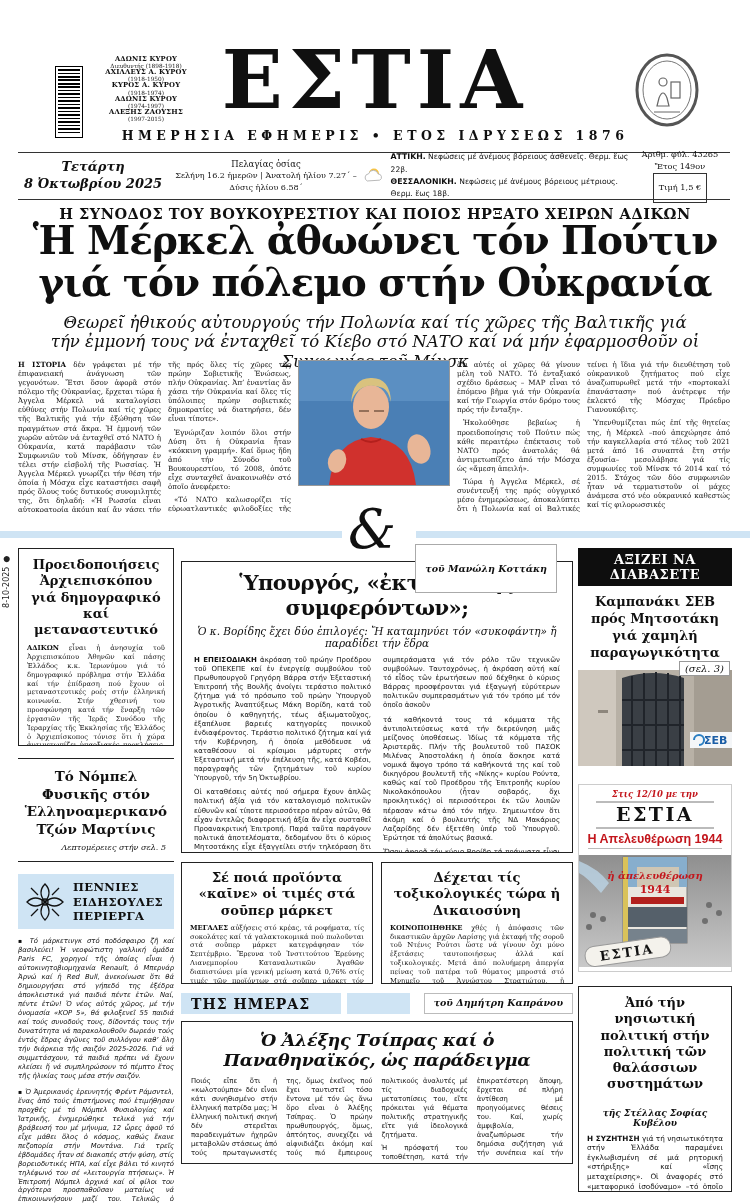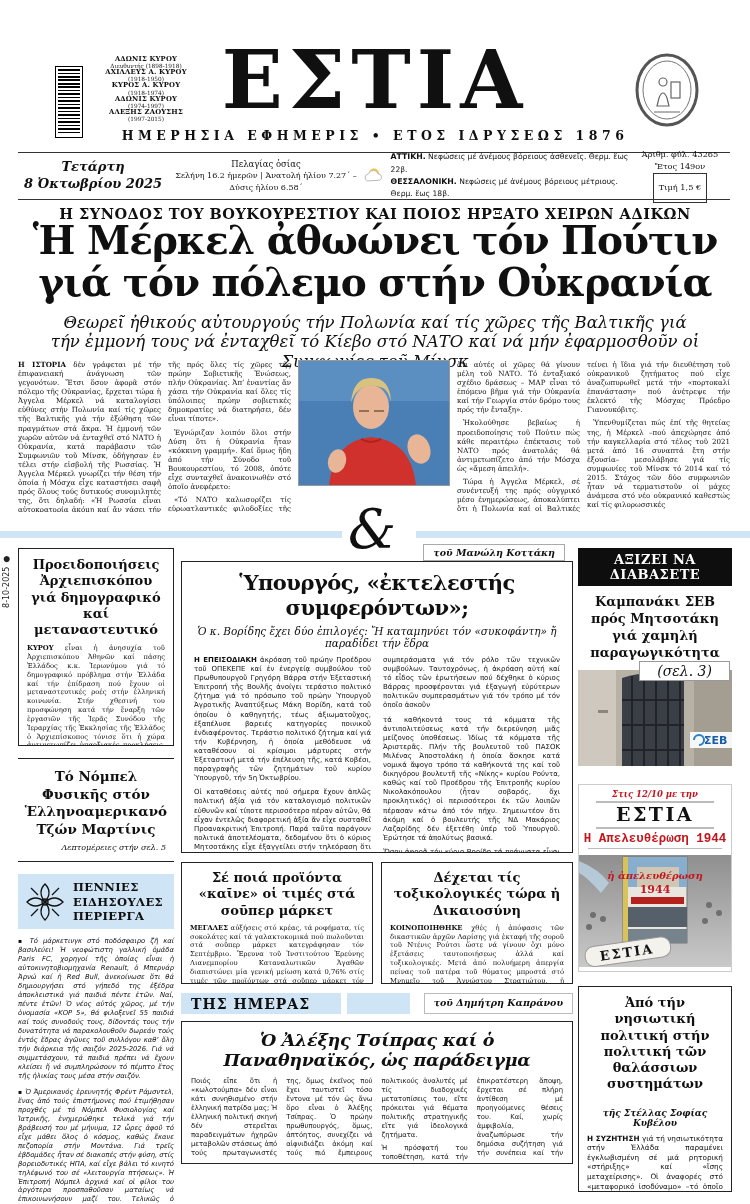--- a/index.html
+++ b/index.html
@@ -71,22 +71,22 @@
   .nobel-det{font-size:8px;font-style:italic;text-align:right;margin-top:5px;padding-right:6px;}
   .pennies-hd{margin-top:12px;background:var(--accent);padding:6px;display:flex;align-items:center;gap:7px;}
   .pennies-titles{font-size:11.5px;font-weight:bold;line-height:1.25;letter-spacing:.4px;}
   .pennies-items{margin-top:8px;font-family:"DejaVu Sans",sans-serif;font-style:italic;
      font-size:6.8px;line-height:1.32;text-align:justify;}
   .pennies-items p{margin:0 0 7px;}
   .pennies-items p::before{content:"▪ ";font-size:6px;}
 
   
   .center{position:absolute;left:181px;top:546px;width:392px;}
-  .byline-chip{position:absolute;top:-2px;right:8px;background:#fff;border:1px solid #aaa;
-     padding:2px 9px;font-size:9.5px;font-style:italic;font-weight:bold;}
+  .byline-chip{position:absolute;top:-2px;right:16px;background:#fff;border:1px solid #aaa;
+     padding:18px 9px;font-size:9.5px;font-style:italic;font-weight:bold;}
   .kott-box{margin-top:15px;border:1.5px solid #222;padding:8px 12px 6px;height:276px;overflow:hidden;}
   .kott-title{font-size:21px;font-weight:bold;text-align:center;letter-spacing:-.5px;}
   .kott-sub{font-size:10.5px;font-style:italic;text-align:center;margin-top:5px;}
   .kott-body{margin-top:7px;column-count:2;column-gap:12px;height:212px;overflow:hidden;
      font-family:"DejaVu Sans",sans-serif;font-size:7px;line-height:1.3;text-align:justify;}
   .kott-body p{margin:0 0 5px;}
   .boxes-row{margin-top:9px;display:flex;gap:8px;}
   .boxes-row .box{flex:1;padding:7px 8px 5px;height:108px;overflow:hidden;position:relative;}
   .sb-title{font-size:13px;font-weight:bold;text-align:center;line-height:1.25;}
   .sb-body{margin-top:5px;font-size:6.8px;line-height:1.3;text-align:justify;}
@@ -102,27 +102,27 @@
      font-family:"DejaVu Sans",sans-serif;font-size:6.8px;line-height:1.33;text-align:justify;}
   .tsi-body p{margin:0 0 4px;}
 
   
   .right-rail{position:absolute;left:578px;top:548px;width:154px;}
   .worth-hd{background:#0e0e0e;color:#fff;text-align:center;font-size:13px;font-weight:bold;
      letter-spacing:.5px;padding:4px 0;}
   .sev-title{margin-top:8px;font-size:13px;font-weight:bold;text-align:center;line-height:1.3;}
   .sev-photo{margin-top:8px;position:relative;}
   .page-chip{position:absolute;top:-9px;right:2px;background:#fff;border:1px solid #999;
-     padding:1px 17px;font-size:14px;font-style:italic;}
+     padding:1px 5px;font-size:10px;font-style:italic;}
   .promo{margin-top:14px;border:1px solid #ccc;}
   .promo-top{text-align:center;padding:4px 0 4px;}
   .promo-k{color:var(--red);font-size:8.5px;font-weight:bold;font-style:italic;}
   .gray-rule{height:2px;background:#bbb;margin:2px auto;width:78%;}
   .promo-logo{font-size:19px;font-weight:bold;letter-spacing:2.5px;line-height:1.05;}
-  .promo-red{color:var(--red);font-family:Liberation Mono, monospace;font-weight:bold;
+  .promo-red{color:var(--red);font-family:Liberation Sans, sans-serif;font-weight:bold;
      font-size:12.5px;margin-top:3px;}
   .gray-rule.sub{width:88%;height:1.5px;}
   .island-box{margin-top:14px;border:1.2px solid #222;padding:8px 8px 6px;height:190px;overflow:hidden;}
   .island-byline{font-size:9px;font-style:italic;text-align:center;margin-top:15px;font-weight:bold;}
   .island-body{margin-top:6px;font-family:"DejaVu Sans",sans-serif;font-size:7.3px;
      line-height:1.32;text-align:justify;}
 
   :root{--accent:#cfe4f4;--red:#c3161c;}
 </style>
 </head>
@@ -230,21 +230,21 @@
   <div class="amp-wrap">
     <div class="amp-bar l"></div>
     <div class="amp-bar r"></div>
     <div class="amp">&amp;</div>
   </div>
 
   <div class="left-rail">
     <div class="box arch-box">
       <div class="side-title">Προειδοποιήσεις Ἀρχιεπισκόπου γιά δημογραφικό καί μεταναστευτικό</div>
       <div class="side-body">
-        <b>ΚΥΡΟΥ</b>
+        <b>ΑΔΙΚΩΝ</b>
         <span>εἶναι ἡ ἀνησυχία τοῦ Ἀρχιεπισκόπου Ἀθηνῶν καί πάσης Ἑλλάδος κ.κ. Ἱερωνύμου γιά τό δημογραφικό πρόβλημα στήν Ἑλλάδα καί τήν ἐπίδραση πού ἔχουν οἱ μεταναστευτικές ροές στήν ἑλληνική κοινωνία. Στήν χθεσινή του προσφώνηση κατά τήν ἔναρξη τῶν ἐργασιῶν τῆς Ἱερᾶς Συνόδου τῆς Ἱεραρχίας τῆς Ἐκκλησίας τῆς Ἑλλάδος ὁ Ἀρχιεπίσκοπος τόνισε ὅτι ἡ χώρα ἀντιμετωπίζει ὑπαρξιακές προκλήσεις, δημογραφικές, πνευματικές καί πολιτισμικές. «Ἡ δημογραφική κρίση καθίσταται ἐπικίνδυνη ἀκόμη καί γιά αὐτή τήν φυσική ἐπιβίωση</span>
         
       </div>
     </div>
     <div class="nobel">
       <div class="nobel-title">Τό Νόμπελ Φυσικῆς στόν Ἑλληνοαμερικανό Τζών Μαρτίνις</div>
       <div class="nobel-det">Λεπτομέρειες στήν σελ. 5</div>
     </div>
     <div class="pennies-hd">
       <svg width="42" height="42" viewBox="0 0 42 42">

